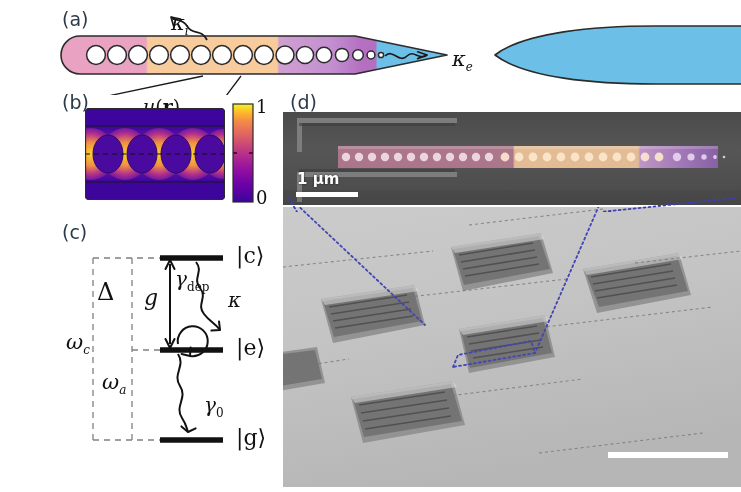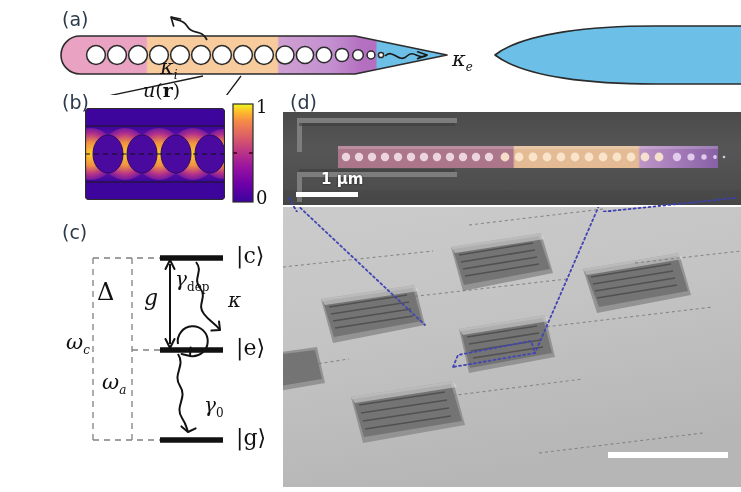--- a/index.html
+++ b/index.html
@@ -8,21 +8,21 @@
   .fig{position:absolute;left:0;top:0;width:741px;height:492px;background:#fff;}
   .panel-label{position:absolute;color:#2b3a4a;font-size:19px;
        font-family:"DejaVu Sans","Liberation Sans",sans-serif;letter-spacing:0px;}
   .mathlbl{position:absolute;font-family:"DejaVu Serif","Liberation Serif",serif;
        font-style:italic;color:#111;}
   .upr{position:absolute;font-family:"DejaVu Serif","Liberation Serif",serif;color:#111;}
   svg{display:block;}
   .abs{position:absolute;}
   .scalebar-txt{position:absolute;color:#fff;font-weight:bold;
        font-family:"DejaVu Sans","Liberation Sans",sans-serif;
-       text-shadow:0 0 2px rgba(0,0,0,.75);margin-left:24px;}
+       text-shadow:0 0 2px rgba(0,0,0,.75);}
   .scalebar-line{position:absolute;background:#fff;}
 </style>
 </head>
 <body>
 
 <div class="fig">
 
   <div class="panel-label" style="left:62px;top:8px;">(a)</div>
 
   <svg class="abs" style="left:55px;top:0px;" width="690" height="95" viewBox="0 0 690 95">
@@ -81,27 +81,27 @@
     <g>
       <path d="M440,55 C470,32 540,26 600,26 H690 V84 H600 C540,84 470,78 440,55 Z" fill="#6cc0e8" stroke="#2b2b2b" stroke-width="1.6" stroke-linejoin="round"></path>
     </g>
 
     <g stroke="#1a1a1a" stroke-width="1.3" fill="none">
       <path d="M148,76 L34,100"></path>
       <path d="M186,76 L168,100"></path>
     </g>
   </svg>
 
-  <div class="mathlbl" style="left:160px;top:11px;font-size:21px;margin-top:44px;"><span>κ</span><sub style="font-size:12px;">i</sub></div>
+  <div class="mathlbl" style="left:171px;top:11px;font-size:21px;"><span>κ</span><sub style="font-size:12px;">i</sub></div>
 
   <div class="mathlbl" style="left:452px;top:47px;font-size:21px;"><span>κ</span><sub style="font-size:12px;">e</sub></div>
 
   <div class="panel-label" style="left:62px;top:91px;">(b)</div>
 
-  <div class="upr" style="left:143px;top:79px;font-size:19px;"><span style="font-style:italic;">u</span><span>(</span><span style="font-weight:bold;">r</span><span>)</span></div>
+  <div class="upr" style="left:143px;top:95px;font-size:19px;"><span style="font-style:italic;">u</span><span>(</span><span style="font-weight:bold;">r</span><span>)</span></div>
 
   <svg class="abs" style="left:85px;top:108px;" width="140" height="92" viewBox="0 0 140 92">
     <defs>
       <radialGradient id="lobe" cx="50%" cy="50%" r="50%">
         <stop offset="0%" stop-color="#fdd12a"></stop>
         <stop offset="45%" stop-color="#f08f43"></stop>
         <stop offset="78%" stop-color="#b5328a"></stop>
         <stop offset="100%" stop-color="#7b1d9e" stop-opacity="0.85"></stop>
       </radialGradient>
       <linearGradient id="slabv" x1="0" y1="0" x2="0" y2="1">

